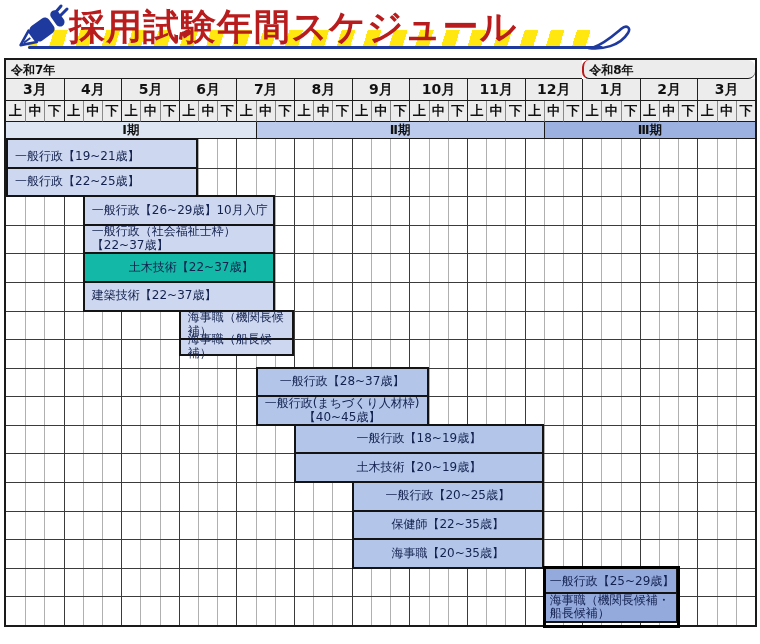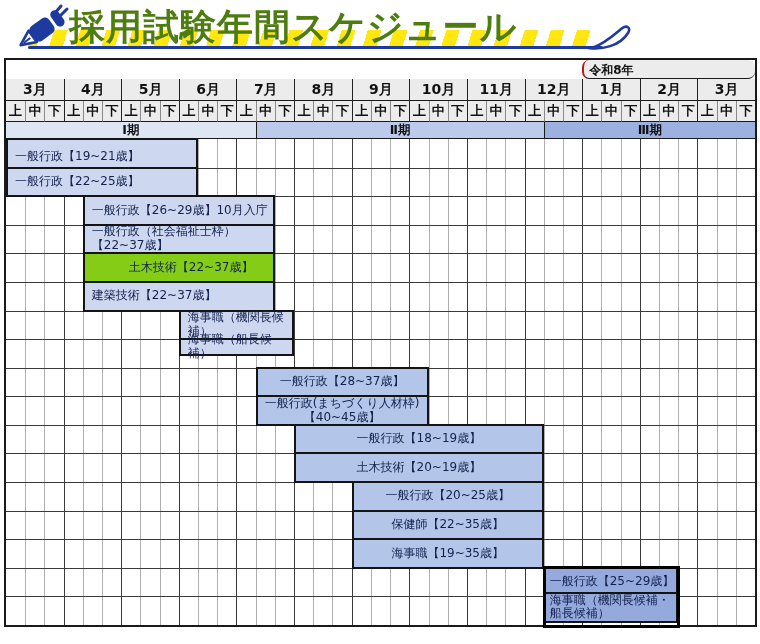--- a/index.html
+++ b/index.html
@@ -4,21 +4,21 @@
 <style>
   html,body{margin:0;padding:0;background:#fff;}
   .page{position:relative;width:760px;height:644px;background:#ffffff;overflow:hidden;
         font-family:"DejaVu Sans","Liberation Sans",sans-serif;}
   
   .title-wrap{position:absolute;left:0;top:0;width:760px;height:58px;}
   .stripes{position:absolute;left:28px;top:30px;width:567px;height:17px;
            background:repeating-linear-gradient(107deg,#ffe70f 0 13px,#ffffff 13px 25px);}
   .underline{position:absolute;left:28px;top:46px;width:575px;height:3px;background:#1e3a9e;border-radius:2px;}
   .title-text{position:absolute;left:69px;top:3px;margin:0;font-size:36px;font-weight:bold;
-              color:#4d7c0f;letter-spacing:1px;white-space:nowrap;}
+              color:#b91c1c;letter-spacing:1px;white-space:nowrap;}
   .pen{position:absolute;left:10px;top:1px;}
   .flourish{position:absolute;left:588px;top:20px;}
   
   .gantt{position:absolute;left:4px;top:58px;width:749px;height:565px;
          border:2px solid #1a1a1a;background:#ffffff;}
   .cell{position:absolute;box-sizing:border-box;overflow:hidden;color:#111;}
   .ycell{background:#ececec;border-bottom:1px solid #1a1a1a;font-weight:bold;font-size:12px;
          padding:2px 0 0 5px;}
   .ycell.y2{border-left:2px solid #b91c1c;border-radius:7px;}
   .mcell{background:#ececec;border-bottom:1px solid #1a1a1a;font-weight:bold;font-size:14px;
@@ -53,20 +53,21 @@
       </g>
       <path d="M45 12 L51 5 M51 14 L57 8" stroke="#1e3a9e" stroke-width="3" fill="none" stroke-linecap="round"></path>
     </svg>
     <h1 class="title-text">採用試験年間スケジュール</h1>
     <svg class="flourish" width="52" height="34" viewBox="0 0 52 34">
       <path d="M0 28 C14 30 32 26 40 13 C43 8 39 4 33 9 C27 14 16 24 4 28" stroke="#1e3a9e" stroke-width="2.6" fill="none" stroke-linecap="round"></path>
     </svg>
   </div>
 
   <div class="gantt" id="grid">
+      <div class="cell ycell" style="left: 0px; top: 0px; width: 576.154px; height: 19px;">令和7年</div>
       <div class="cell ycell y2" style="left: 576.154px; top: 0px; width: 172.846px; height: 19px;">令和8年</div>
       <div class="cell mcell" style="left: 0px; top: 19px; width: 57.6154px; height: 22px;">3月</div>
       <div class="cell mcell" style="left: 57.6154px; top: 19px; width: 57.6154px; height: 22px; border-left: 1px solid rgb(34, 34, 34);">4月</div>
       <div class="cell mcell" style="left: 115.231px; top: 19px; width: 57.6154px; height: 22px; border-left: 1px solid rgb(34, 34, 34);">5月</div>
       <div class="cell mcell" style="left: 172.846px; top: 19px; width: 57.6154px; height: 22px; border-left: 1px solid rgb(34, 34, 34);">6月</div>
       <div class="cell mcell" style="left: 230.462px; top: 19px; width: 57.6154px; height: 22px; border-left: 1px solid rgb(34, 34, 34);">7月</div>
       <div class="cell mcell" style="left: 288.077px; top: 19px; width: 57.6154px; height: 22px; border-left: 1px solid rgb(34, 34, 34);">8月</div>
       <div class="cell mcell" style="left: 345.692px; top: 19px; width: 57.6154px; height: 22px; border-left: 1px solid rgb(34, 34, 34); text-align: center;">9月</div>
       <div class="cell mcell" style="left: 403.308px; top: 19px; width: 57.6154px; height: 22px; border-left: 1px solid rgb(34, 34, 34);">10月</div>
       <div class="cell mcell" style="left: 460.923px; top: 19px; width: 57.6154px; height: 22px; border-left: 1px solid rgb(34, 34, 34);">11月</div>
@@ -167,30 +168,30 @@
       <div class="hline" style="left: 0px; top: 393.471px; width: 749px; height: 1px; background: rgb(59, 59, 59);"></div>
       <div class="hline" style="left: 0px; top: 422.059px; width: 749px; height: 1px; background: rgb(59, 59, 59);"></div>
       <div class="hline" style="left: 0px; top: 450.647px; width: 749px; height: 1px; background: rgb(59, 59, 59);"></div>
       <div class="hline" style="left: 0px; top: 479.235px; width: 749px; height: 1px; background: rgb(59, 59, 59);"></div>
       <div class="hline" style="left: 0px; top: 507.824px; width: 749px; height: 1px; background: rgb(59, 59, 59);"></div>
       <div class="hline" style="left: 0px; top: 536.412px; width: 749px; height: 1px; background: rgb(59, 59, 59);"></div>
       <div class="bar a-left" style="left: 0px; top: 78px; width: 192.051px; height: 37px; background: rgb(205, 215, 239);">一般行政【19~21歳】</div>
       <div class="bar a-left" style="left: 0px; top: 106.588px; width: 192.051px; height: 30.5882px; background: rgb(205, 215, 239);">一般行政【22~25歳】</div>
       <div class="bar a-left" style="left: 76.8205px; top: 135.176px; width: 192.051px; height: 30.5882px; background: rgb(205, 215, 239);">一般行政【26~29歳】10月入庁</div>
       <div class="bar a-left" style="left: 76.8205px; top: 163.765px; width: 192.051px; height: 30.5882px; background: rgb(205, 215, 239);">一般行政（社会福祉士枠）【22~37歳】</div>
-      <div class="bar a-left" style="left: 76.8205px; top: 192.353px; width: 192.051px; height: 30.5882px; background: #84cc16; padding-left: 44px;">土木技術【22~37歳】</div>
+      <div class="bar a-left" style="left: 76.8205px; top: 192.353px; width: 192.051px; height: 30.5882px; background: #14b8a6; padding-left: 44px;">土木技術【22~37歳】</div>
       <div class="bar a-left" style="left: 76.8205px; top: 220.941px; width: 192.051px; height: 30.5882px; background: rgb(205, 215, 239);">建築技術【22~37歳】</div>
       <div class="bar a-left" style="left: 172.846px; top: 249.529px; width: 115.231px; height: 30.5882px; background: rgb(205, 215, 239);">海事職（機関長候補）</div>
       <div class="bar a-left" style="left: 172.846px; top: 278.118px; width: 115.231px; height: 18px; background: rgb(205, 215, 239);">海事職（船長候補）</div>
       <div class="bar a-center" style="left: 249.667px; top: 306.706px; width: 172.846px; height: 30.5882px; background: rgb(179, 198, 233);">一般行政【28~37歳】</div>
       <div class="bar a-center" style="left: 249.667px; top: 335.294px; width: 172.846px; height: 30.5882px; background: rgb(179, 198, 233);">一般行政(まちづくり人材枠)
 【40~45歳】</div>
       <div class="bar a-center" style="left: 288.077px; top: 363.882px; width: 249.667px; height: 30.5882px; background: rgb(179, 198, 233);">一般行政【18~19歳】</div>
       <div class="bar a-center" style="left: 288.077px; top: 392.471px; width: 249.667px; height: 30.5882px; background: rgb(179, 198, 233);">土木技術【20~19歳】</div>
       <div class="bar a-center" style="left: 345.692px; top: 421.059px; width: 192.051px; height: 30.5882px; background: rgb(179, 198, 233);">一般行政【20~25歳】</div>
       <div class="bar a-center" style="left: 345.692px; top: 449.647px; width: 192.051px; height: 30.5882px; background: rgb(179, 198, 233);">保健師【22~35歳】</div>
-      <div class="bar a-center" style="left: 345.692px; top: 478.235px; width: 192.051px; height: 30.5882px; background: rgb(179, 198, 233);">海事職【19~35歳】</div>
+      <div class="bar a-center" style="left: 345.692px; top: 478.235px; width: 192.051px; height: 30.5882px; background: rgb(179, 198, 233);">海事職【20~35歳】</div>
       <div class="bar a-tight" style="left: 537.744px; top: 506.824px; width: 134.436px; height: 30.5882px; background: rgb(148, 170, 221);">一般行政【25~29歳】</div>
       <div class="bar a-tight" style="left: 537.744px; top: 532px; width: 134.436px; height: 30.5882px; background: rgb(148, 170, 221);">海事職（機関長候補・船長候補）</div>
       <div class="outline3" style="left: 536.744px; top: 505.824px; width: 137.436px; height: 62.1765px;"></div>
     </div>
 
 </div>
 
 </body></html>

